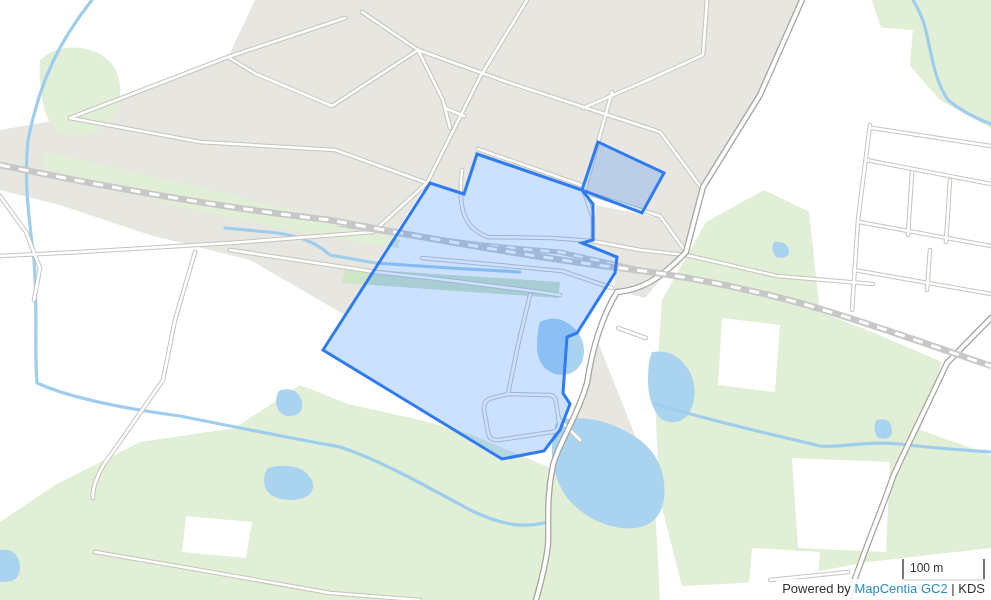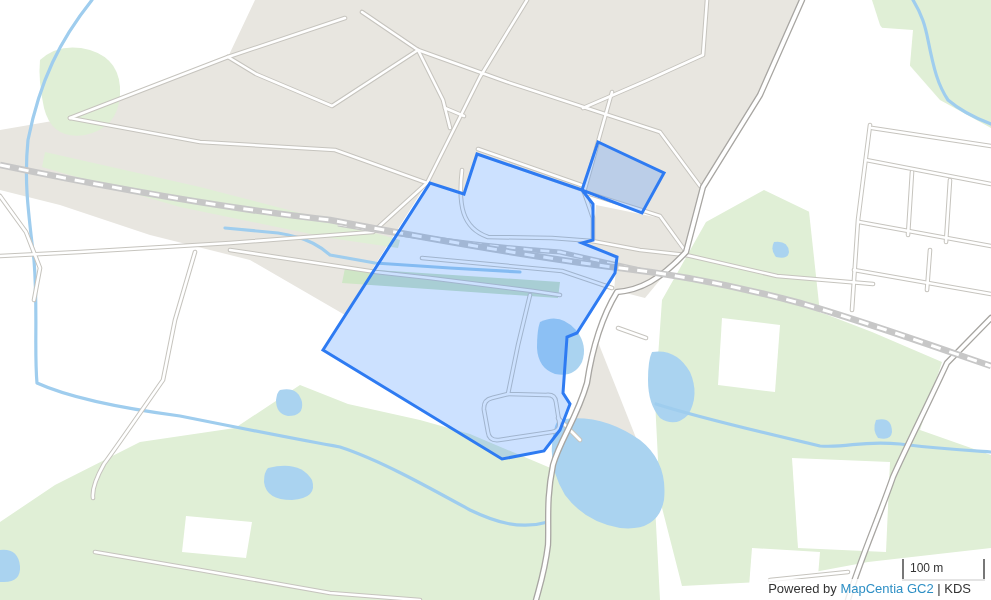--- a/index.html
+++ b/index.html
@@ -31,21 +31,21 @@
   .scalebar{
     position:absolute;right:6px;bottom:19px;width:73px;height:20px;
     border:2px solid #777;border-top:none;
     background:rgba(255,255,255,0.6);
     font-size:12px;line-height:19px;color:#333;
     padding-left:6px;box-sizing:content-box;white-space:nowrap;
   }
   .attribution{
     position:absolute;right:0;bottom:0;
     background:rgba(255,255,255,0.8);
-    padding:2px 20px 4px 6px;
+    padding:2px 6px 4px 6px;
     font-size:13px;line-height:15px;color:#333;white-space:nowrap;
   }
   .attribution a{color:#2d8fc5;text-decoration:none;}
 </style>
 </head>
 <body>
 
 <div id="viewport">
   <svg id="basemap" viewBox="0 0 991 600" aria-hidden="true">
       <g>

